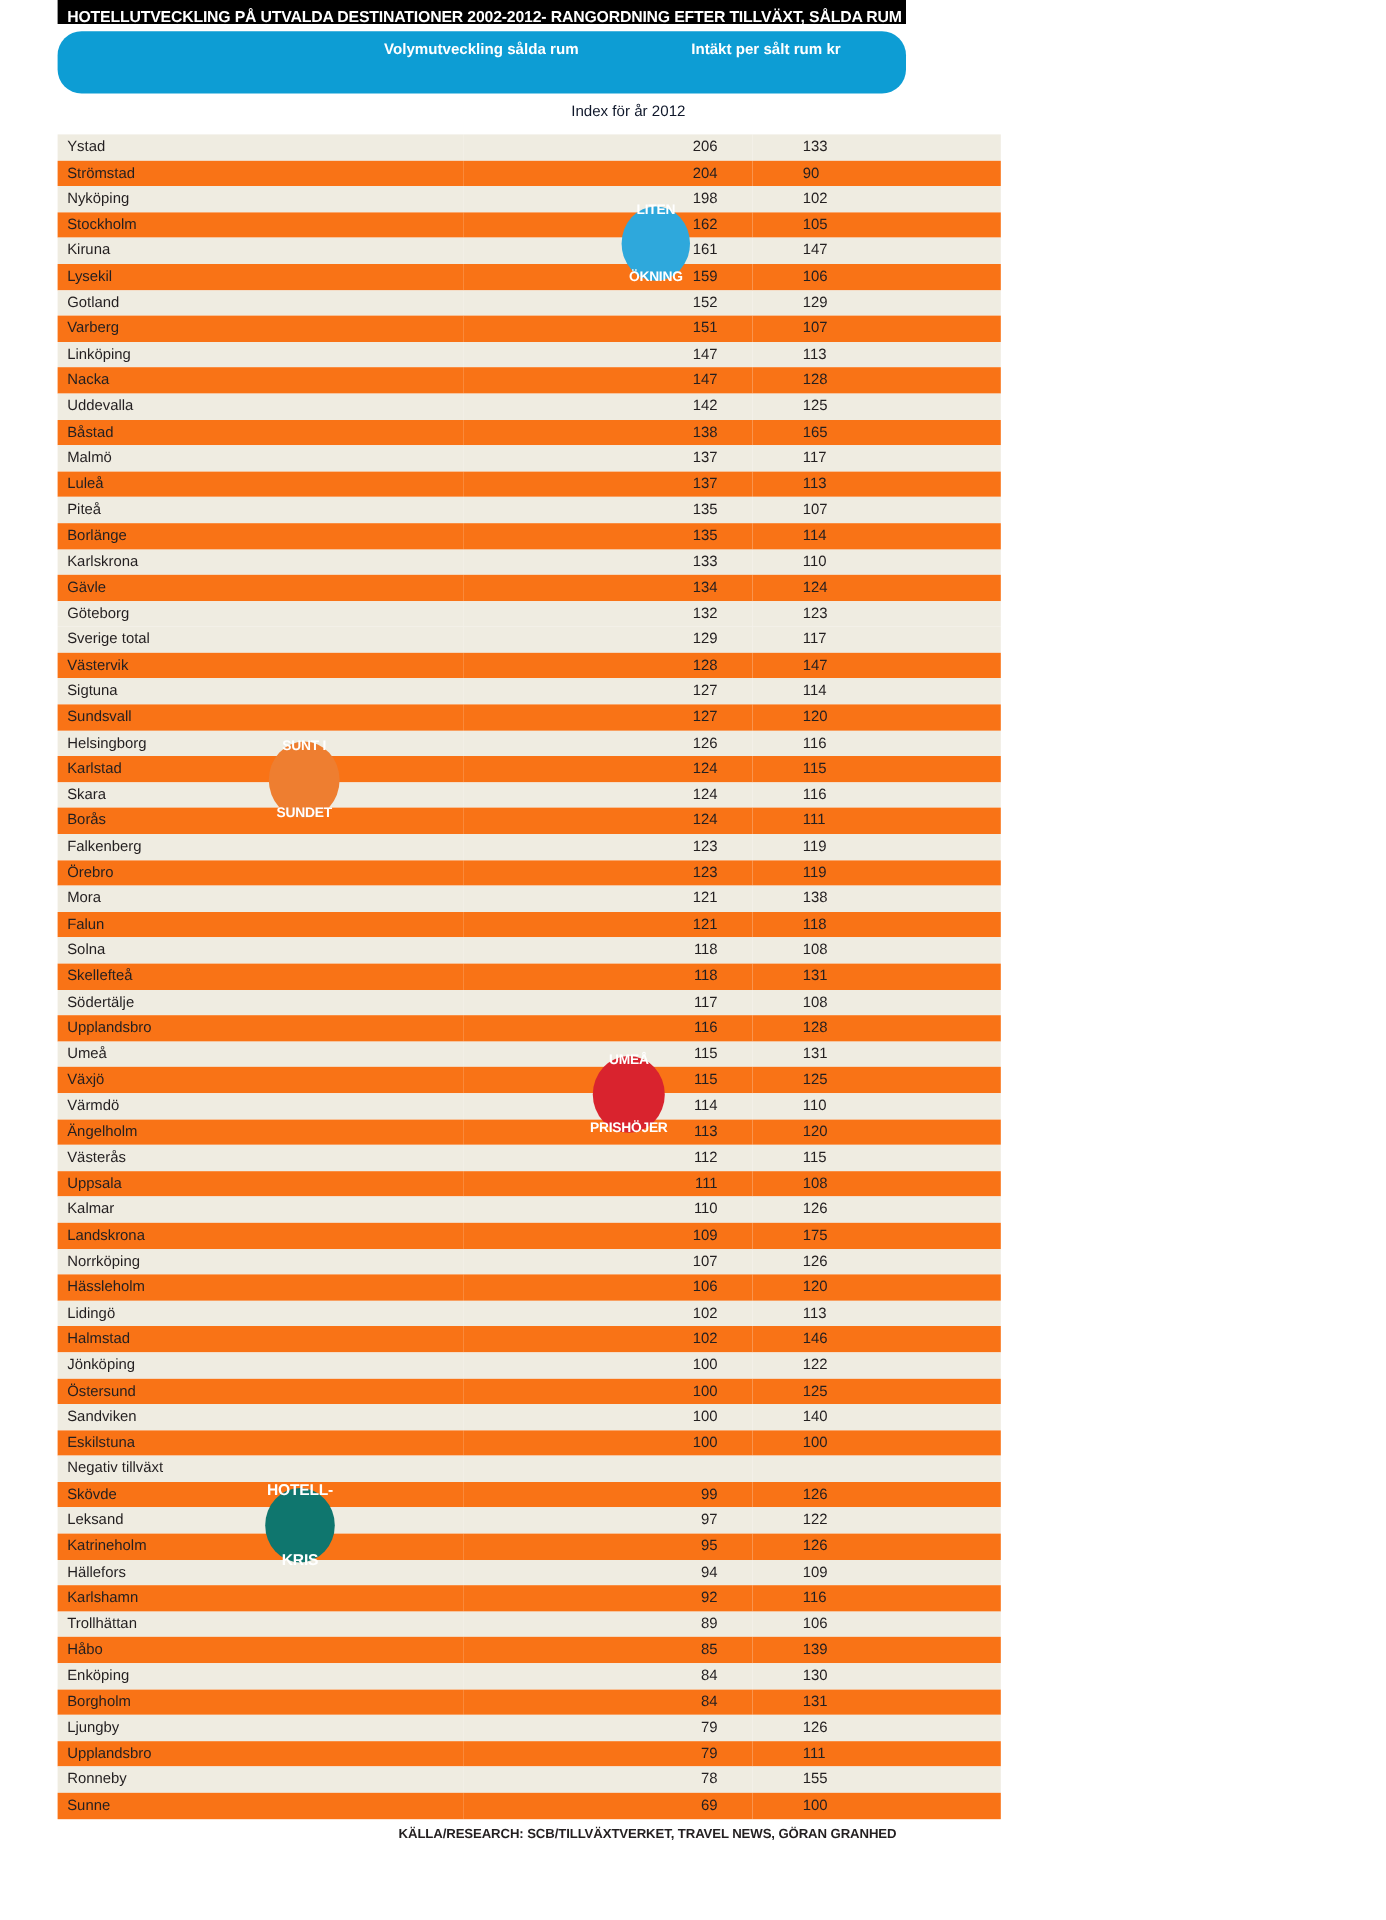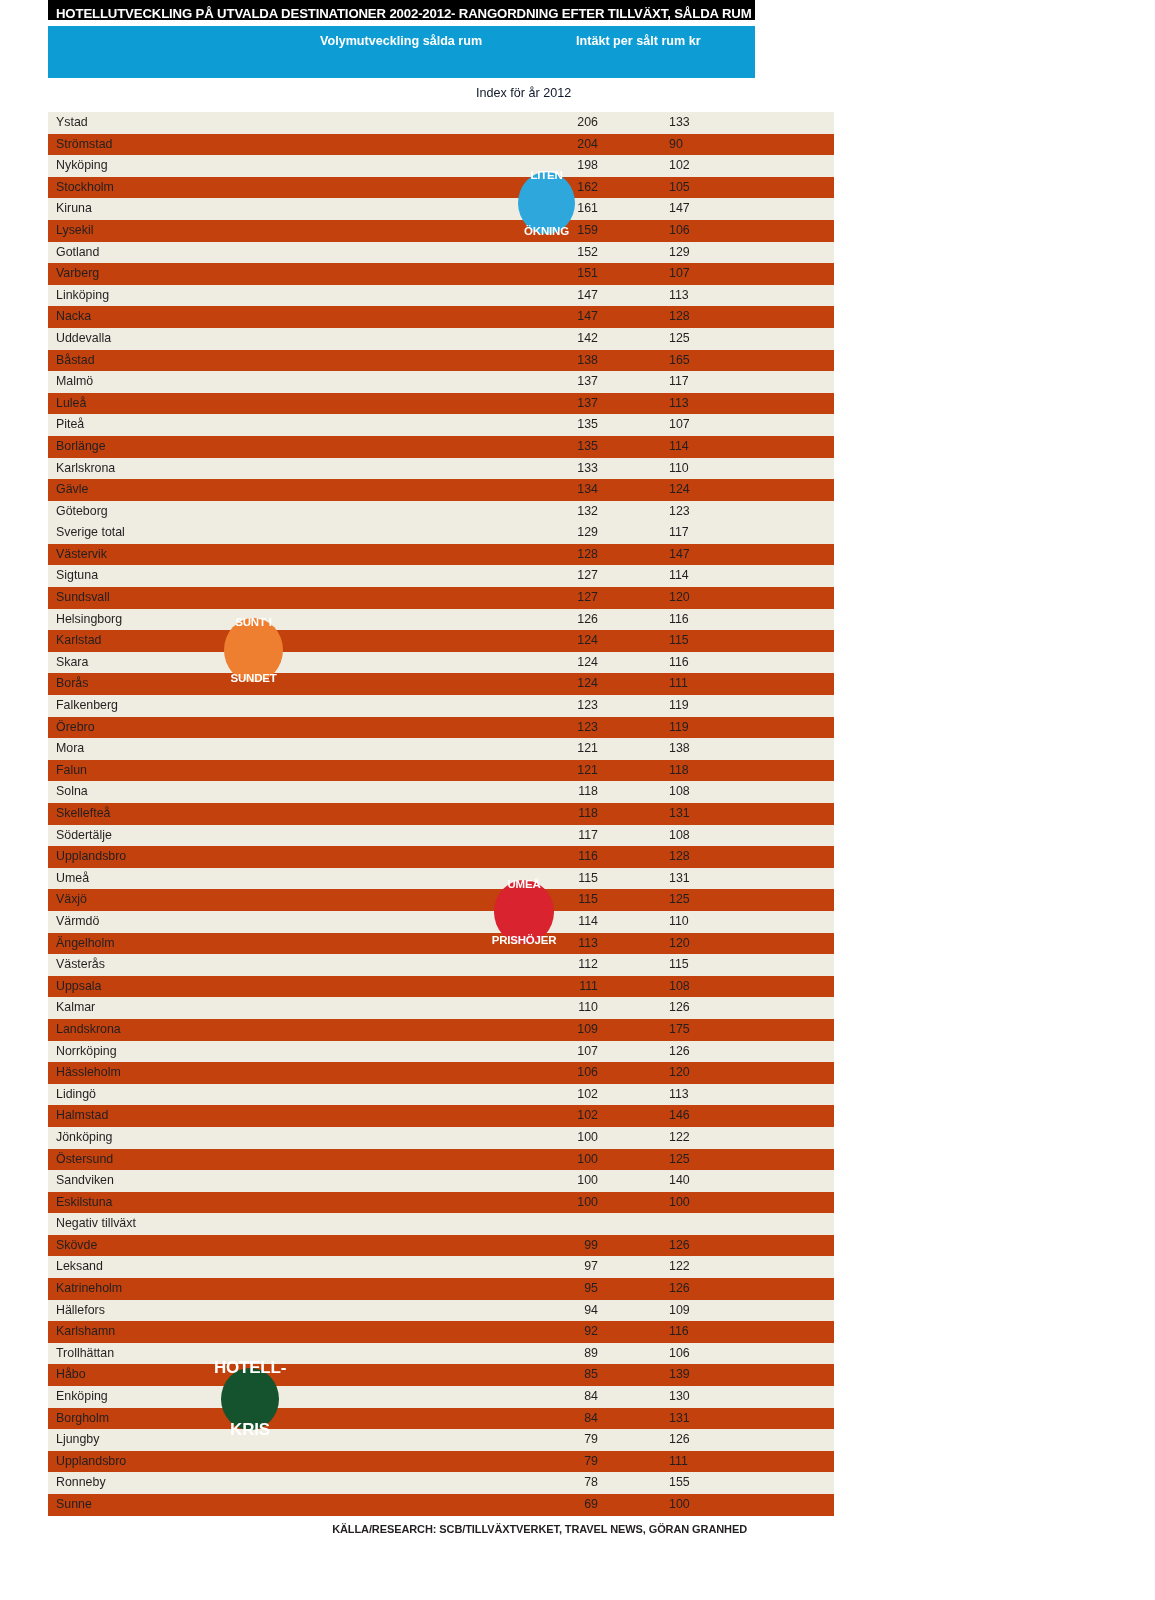--- a/index.html
+++ b/index.html
@@ -37,20 +37,21 @@
     letter-spacing: -0.15px;
     white-space: nowrap;
   }
 
   
   .col-head {
     background: #0d9dd4;
     height: 52px;
     position: relative;
     margin-top: 6px;
+    border-radius: 20px;
   }
   .col-head .ch-label {
     position: absolute;
     top: 8px;
     color: #ffffff;
     font-size: 12.6px;
     font-weight: 700;
     white-space: nowrap;
   }
   .ch-vol { left: 272px; }
@@ -77,21 +78,21 @@
   .tbl tr { height: 21.6px; }
   .tbl td {
     padding: 0;
     font-size: 12.4px;
     color: #231f20;
     vertical-align: middle;
     line-height: 21.6px;
     white-space: nowrap;
   }
   .tbl tr.alt { background: #efece1; }
-  .tbl tr.plain { background: #c2410c; }
+  .tbl tr.plain { background: #f97316; }
   .c-name  { width: 330px; padding-left: 8px !important; }
   .c-vol   { width: 212px; text-align: right; padding-right: 29px !important; }
   .c-rev   { width: 165px; text-align: left;  padding-left: 42px !important; }
   tr.bold td { font-weight: 400; }
 
   
   .footer {
     height: 26px;
     line-height: 26px;
     text-align: right;
@@ -133,24 +134,24 @@
     background: #ee7e30;
     font-size: 11.5px;
   }
   .badge-umea {
     left: 494px; top: 880px;
     width: 60px; height: 64px;
     background: #d9232e;
     font-size: 11.5px;
   }
   .badge-hotell {
-    left: 221px; top: 1368px;
+    left: 221px; top: 1240px;
     width: 58px; height: 62px;
-    background: #14532d;
-    font-size: 17px;
+    background: #0f766e;
+    font-size: 13px;
   }
 </style>
 </head>
 <body>
 
 <div class="page">
 
   <div class="title-bar">HOTELLUTVECKLING PÅ UTVALDA DESTINATIONER 2002-2012- RANGORDNING EFTER TILLVÄXT, SÅLDA RUM</div>
 
   <div class="col-head">

